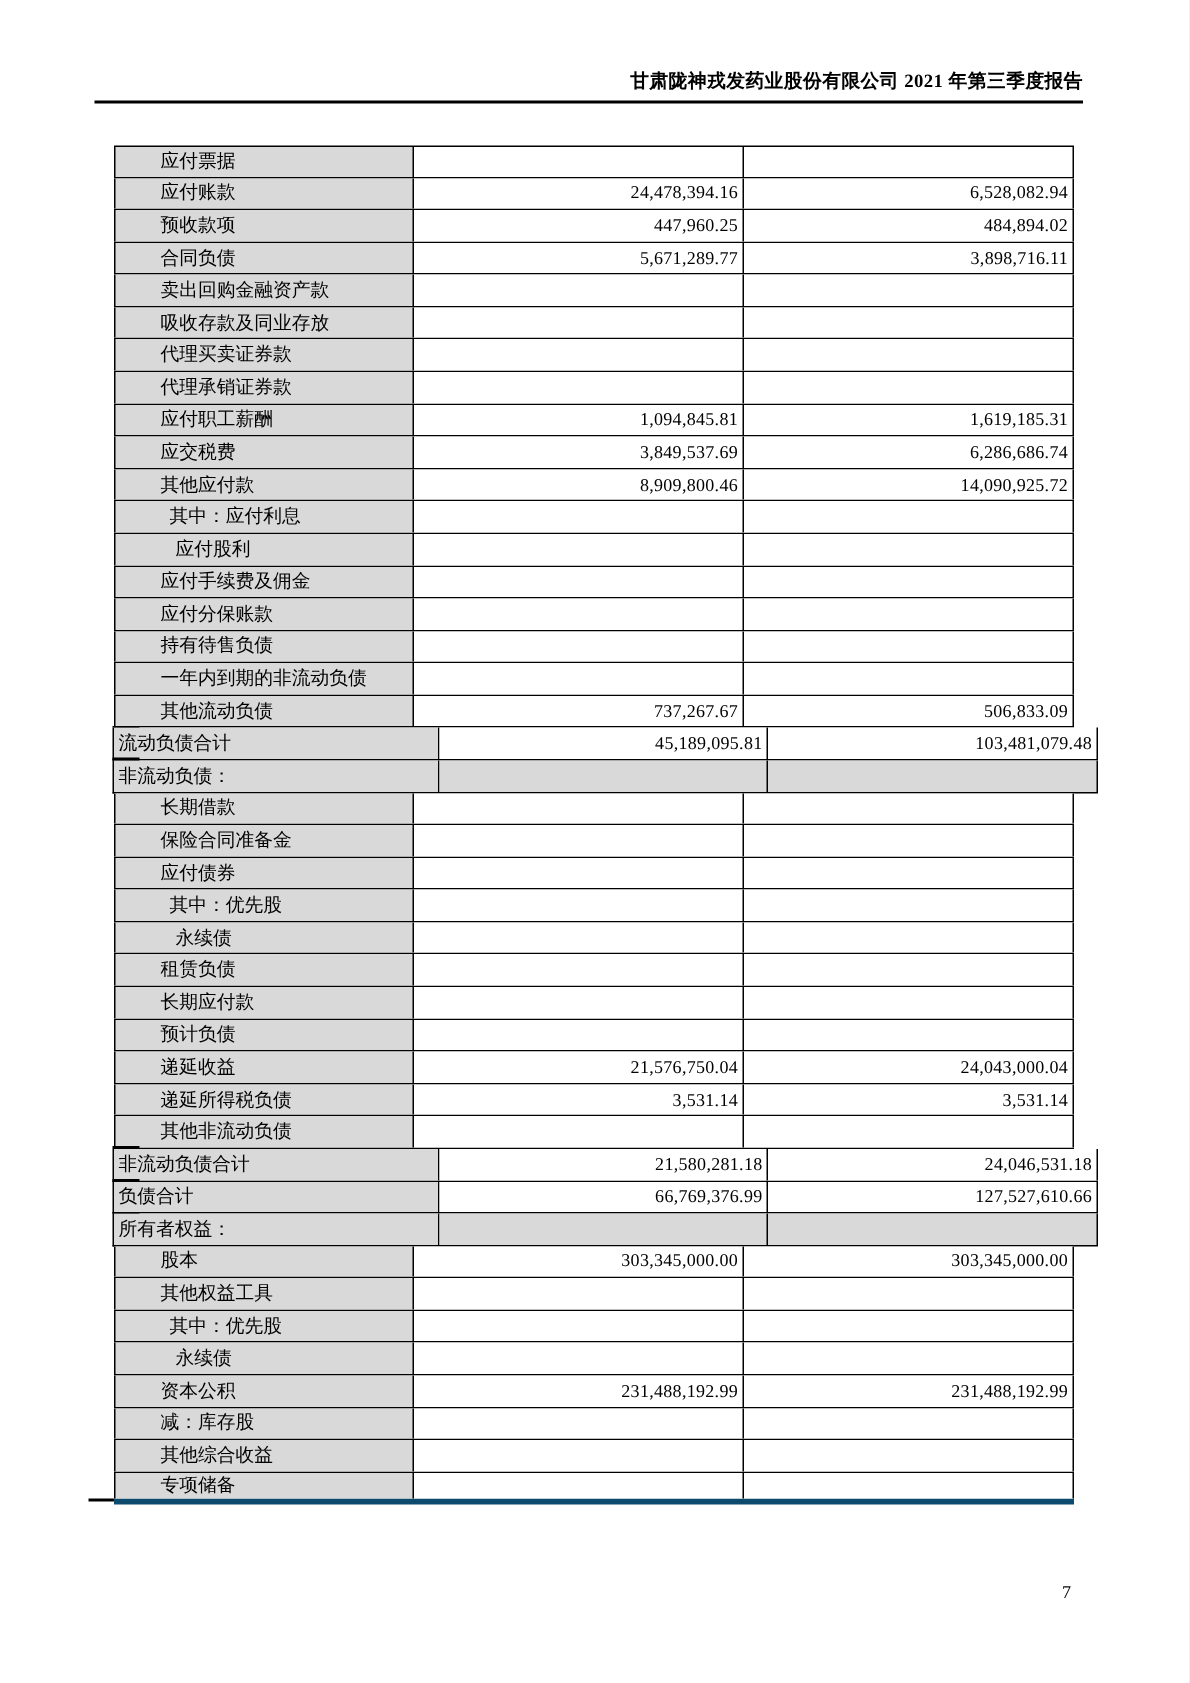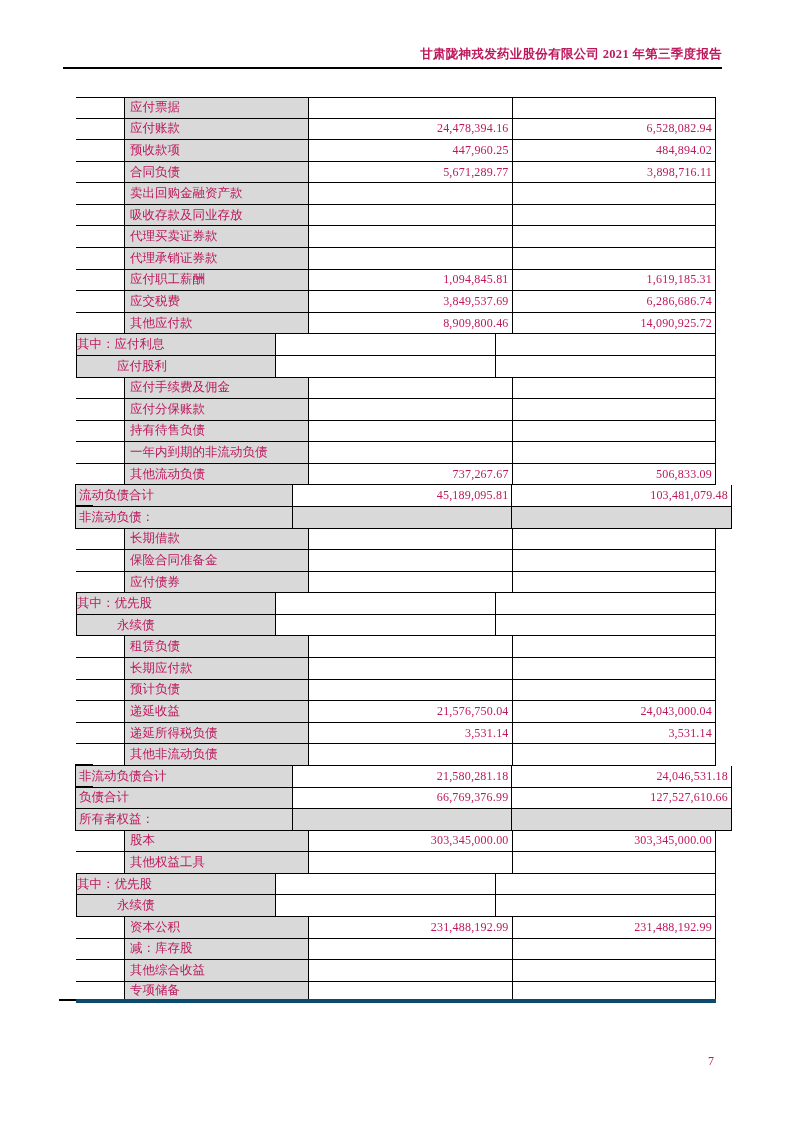--- a/index.html
+++ b/index.html
@@ -3,21 +3,21 @@
 <meta charset="utf-8">
 <style>
   * { margin: 0; padding: 0; box-sizing: border-box; }
   html, body { background: #e8e8e8; }
   .page {
     position: relative;
     width: 793px;
     height: 1122px;
     background: #ffffff;
     font-family: "Liberation Serif", "DejaVu Serif", serif;
-    color: #be185d;
+    color: #000000;
     overflow: hidden;
   }
   .header-line {
     position: absolute;
     top: 46px;
     right: 71px;
     font-size: 12.5px;
     font-weight: 600;
     letter-spacing: 0.3px;
     white-space: nowrap;
@@ -84,22 +84,22 @@
     width: 200px;
     background: #d9d9d9;
     border-left: 1px solid #000000;
     border-right: 1px solid #000000;
     font-size: 12.5px;
   }
   .row.l0 .lbl {
     width: 217px;
     border-left: none;
   }
-  .ind1 { padding-left: 5px; margin-left: 48px; }
-  .ind2 { }
+  .ind1 { padding-left: 30px; }
+  .ind2 { padding-left: 36px; }
   .ind3 { padding-left: 40px; }
   .ind0 { padding-left: 3px; }
   .val {
     width: 220px;
     background: #ffffff;
     justify-content: flex-end;
     padding-right: 3px;
     font-size: 12px;
     letter-spacing: 0.2px;
   }

